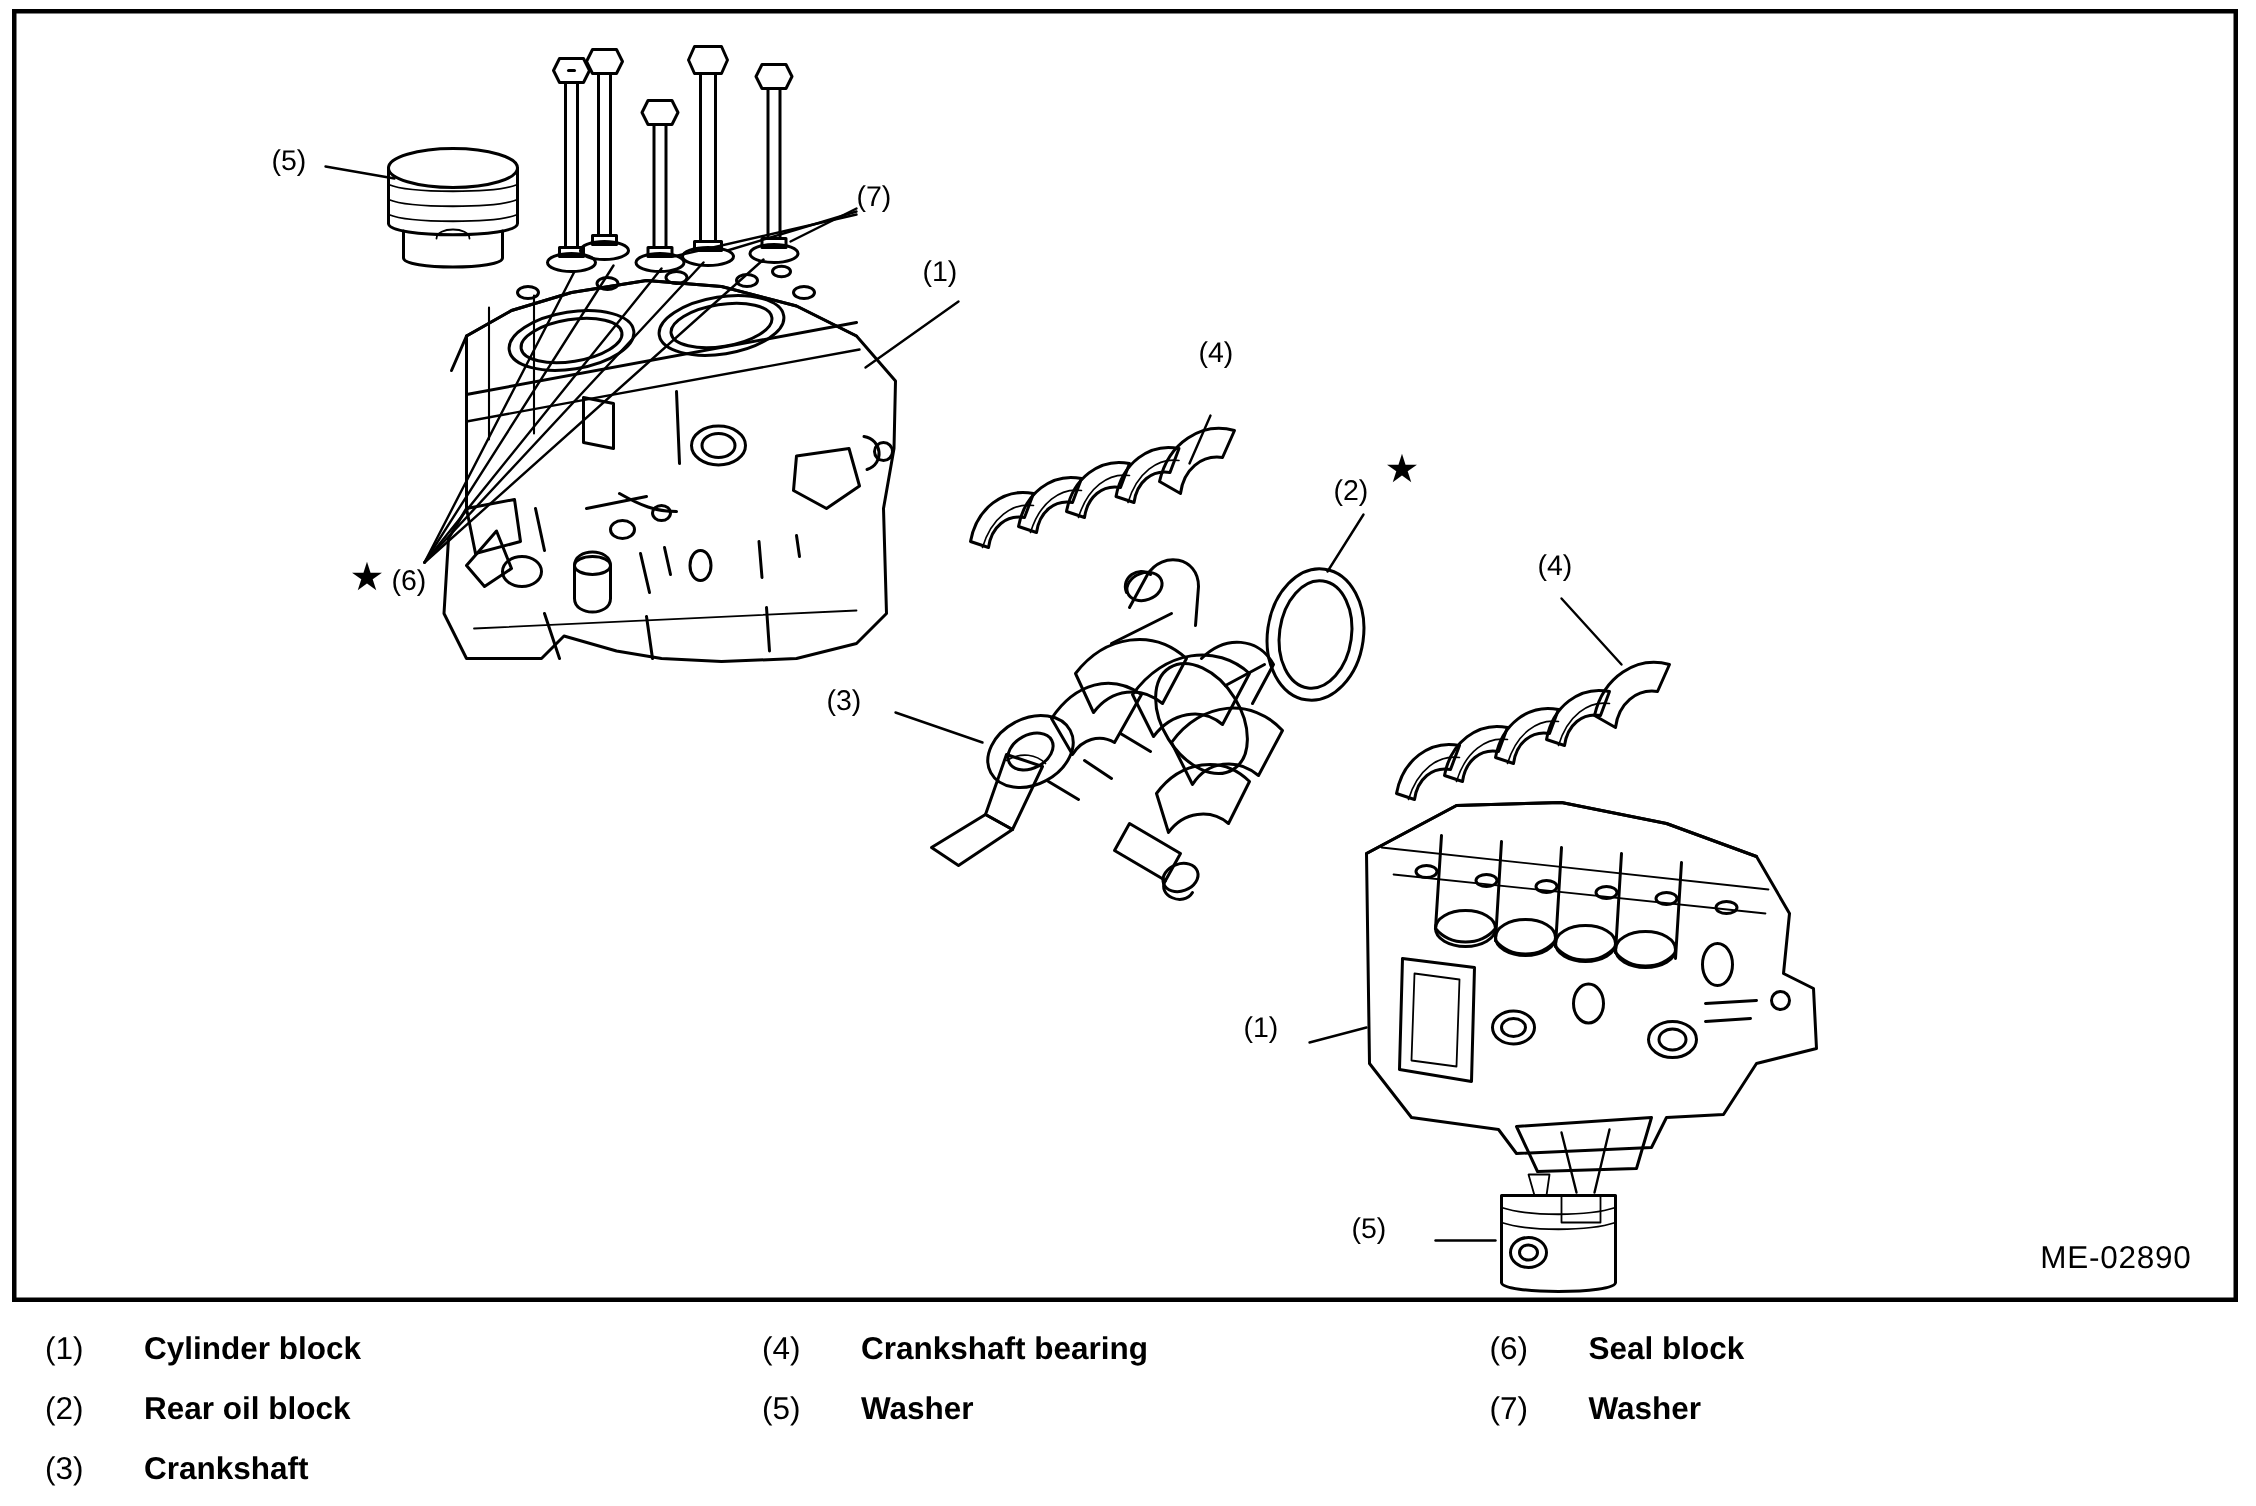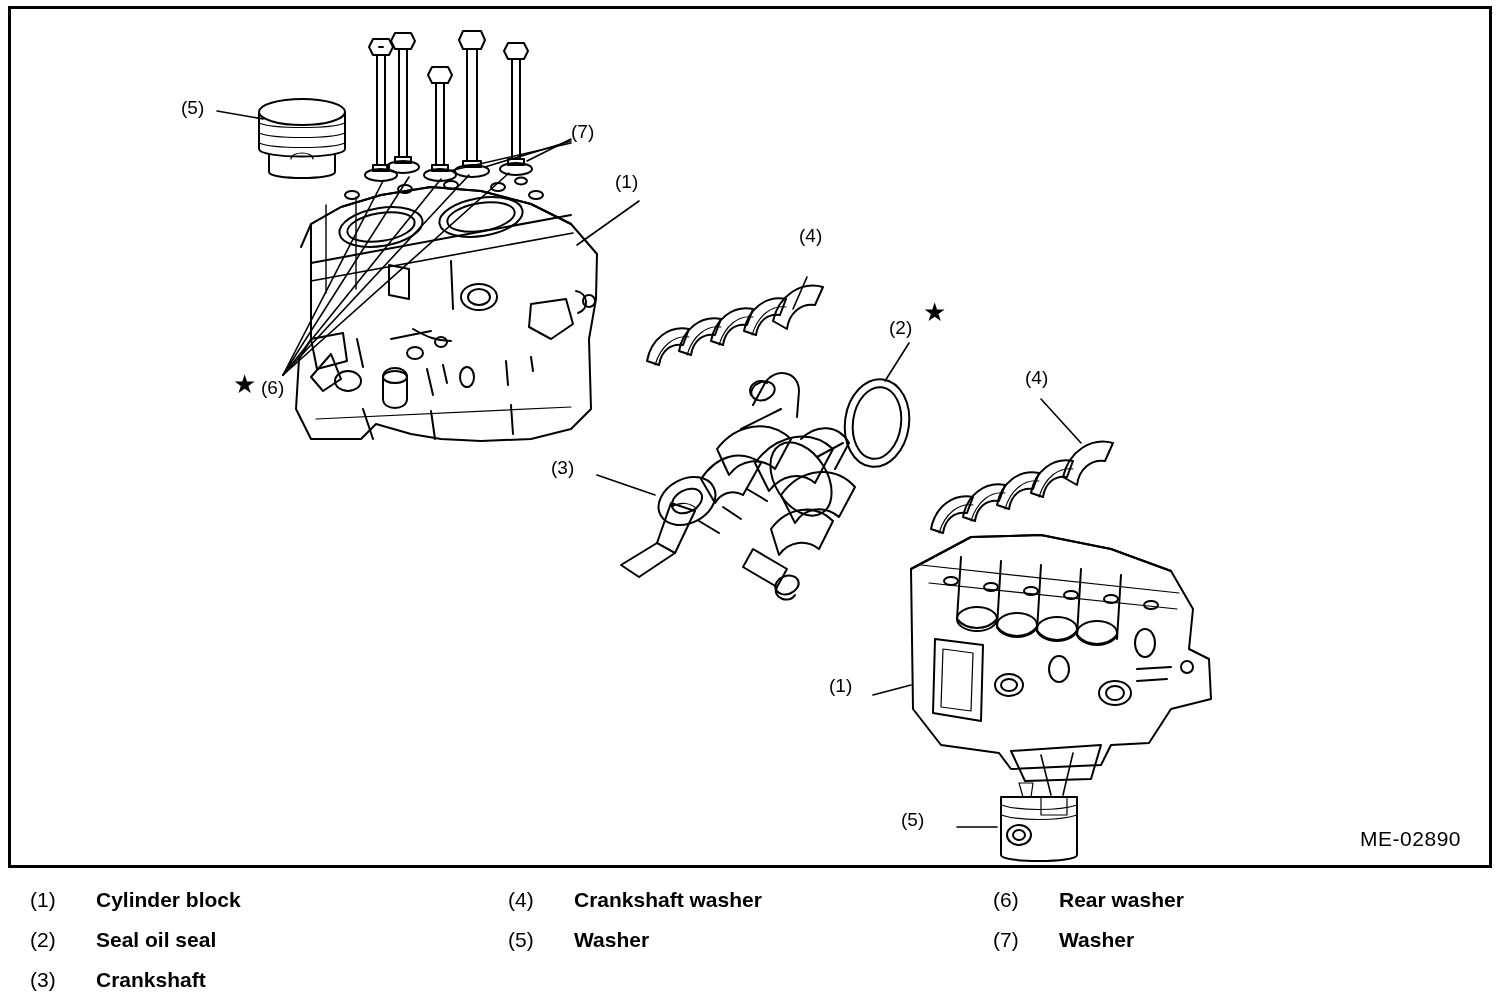--- a/index.html
+++ b/index.html
@@ -281,43 +281,43 @@
 
   <div class="legend">
 
     <div class="legend-col c1">
       <div class="legend-row">
         <span class="legend-num">(1)</span>
         <span class="legend-label">Cylinder block</span>
       </div>
       <div class="legend-row">
         <span class="legend-num">(2)</span>
-        <span class="legend-label">Seal oil seal</span>
+        <span class="legend-label">Rear oil block</span>
       </div>
       <div class="legend-row">
         <span class="legend-num">(3)</span>
         <span class="legend-label">Crankshaft</span>
       </div>
     </div>
 
     <div class="legend-col c2">
       <div class="legend-row">
         <span class="legend-num">(4)</span>
-        <span class="legend-label">Crankshaft washer</span>
+        <span class="legend-label">Crankshaft bearing</span>
       </div>
       <div class="legend-row">
         <span class="legend-num">(5)</span>
         <span class="legend-label">Washer</span>
       </div>
     </div>
 
     <div class="legend-col c3">
       <div class="legend-row">
         <span class="legend-num">(6)</span>
-        <span class="legend-label">Rear washer</span>
+        <span class="legend-label">Seal block</span>
       </div>
       <div class="legend-row">
         <span class="legend-num">(7)</span>
         <span class="legend-label">Washer</span>
       </div>
     </div>
 
   </div>
 </div>
 

